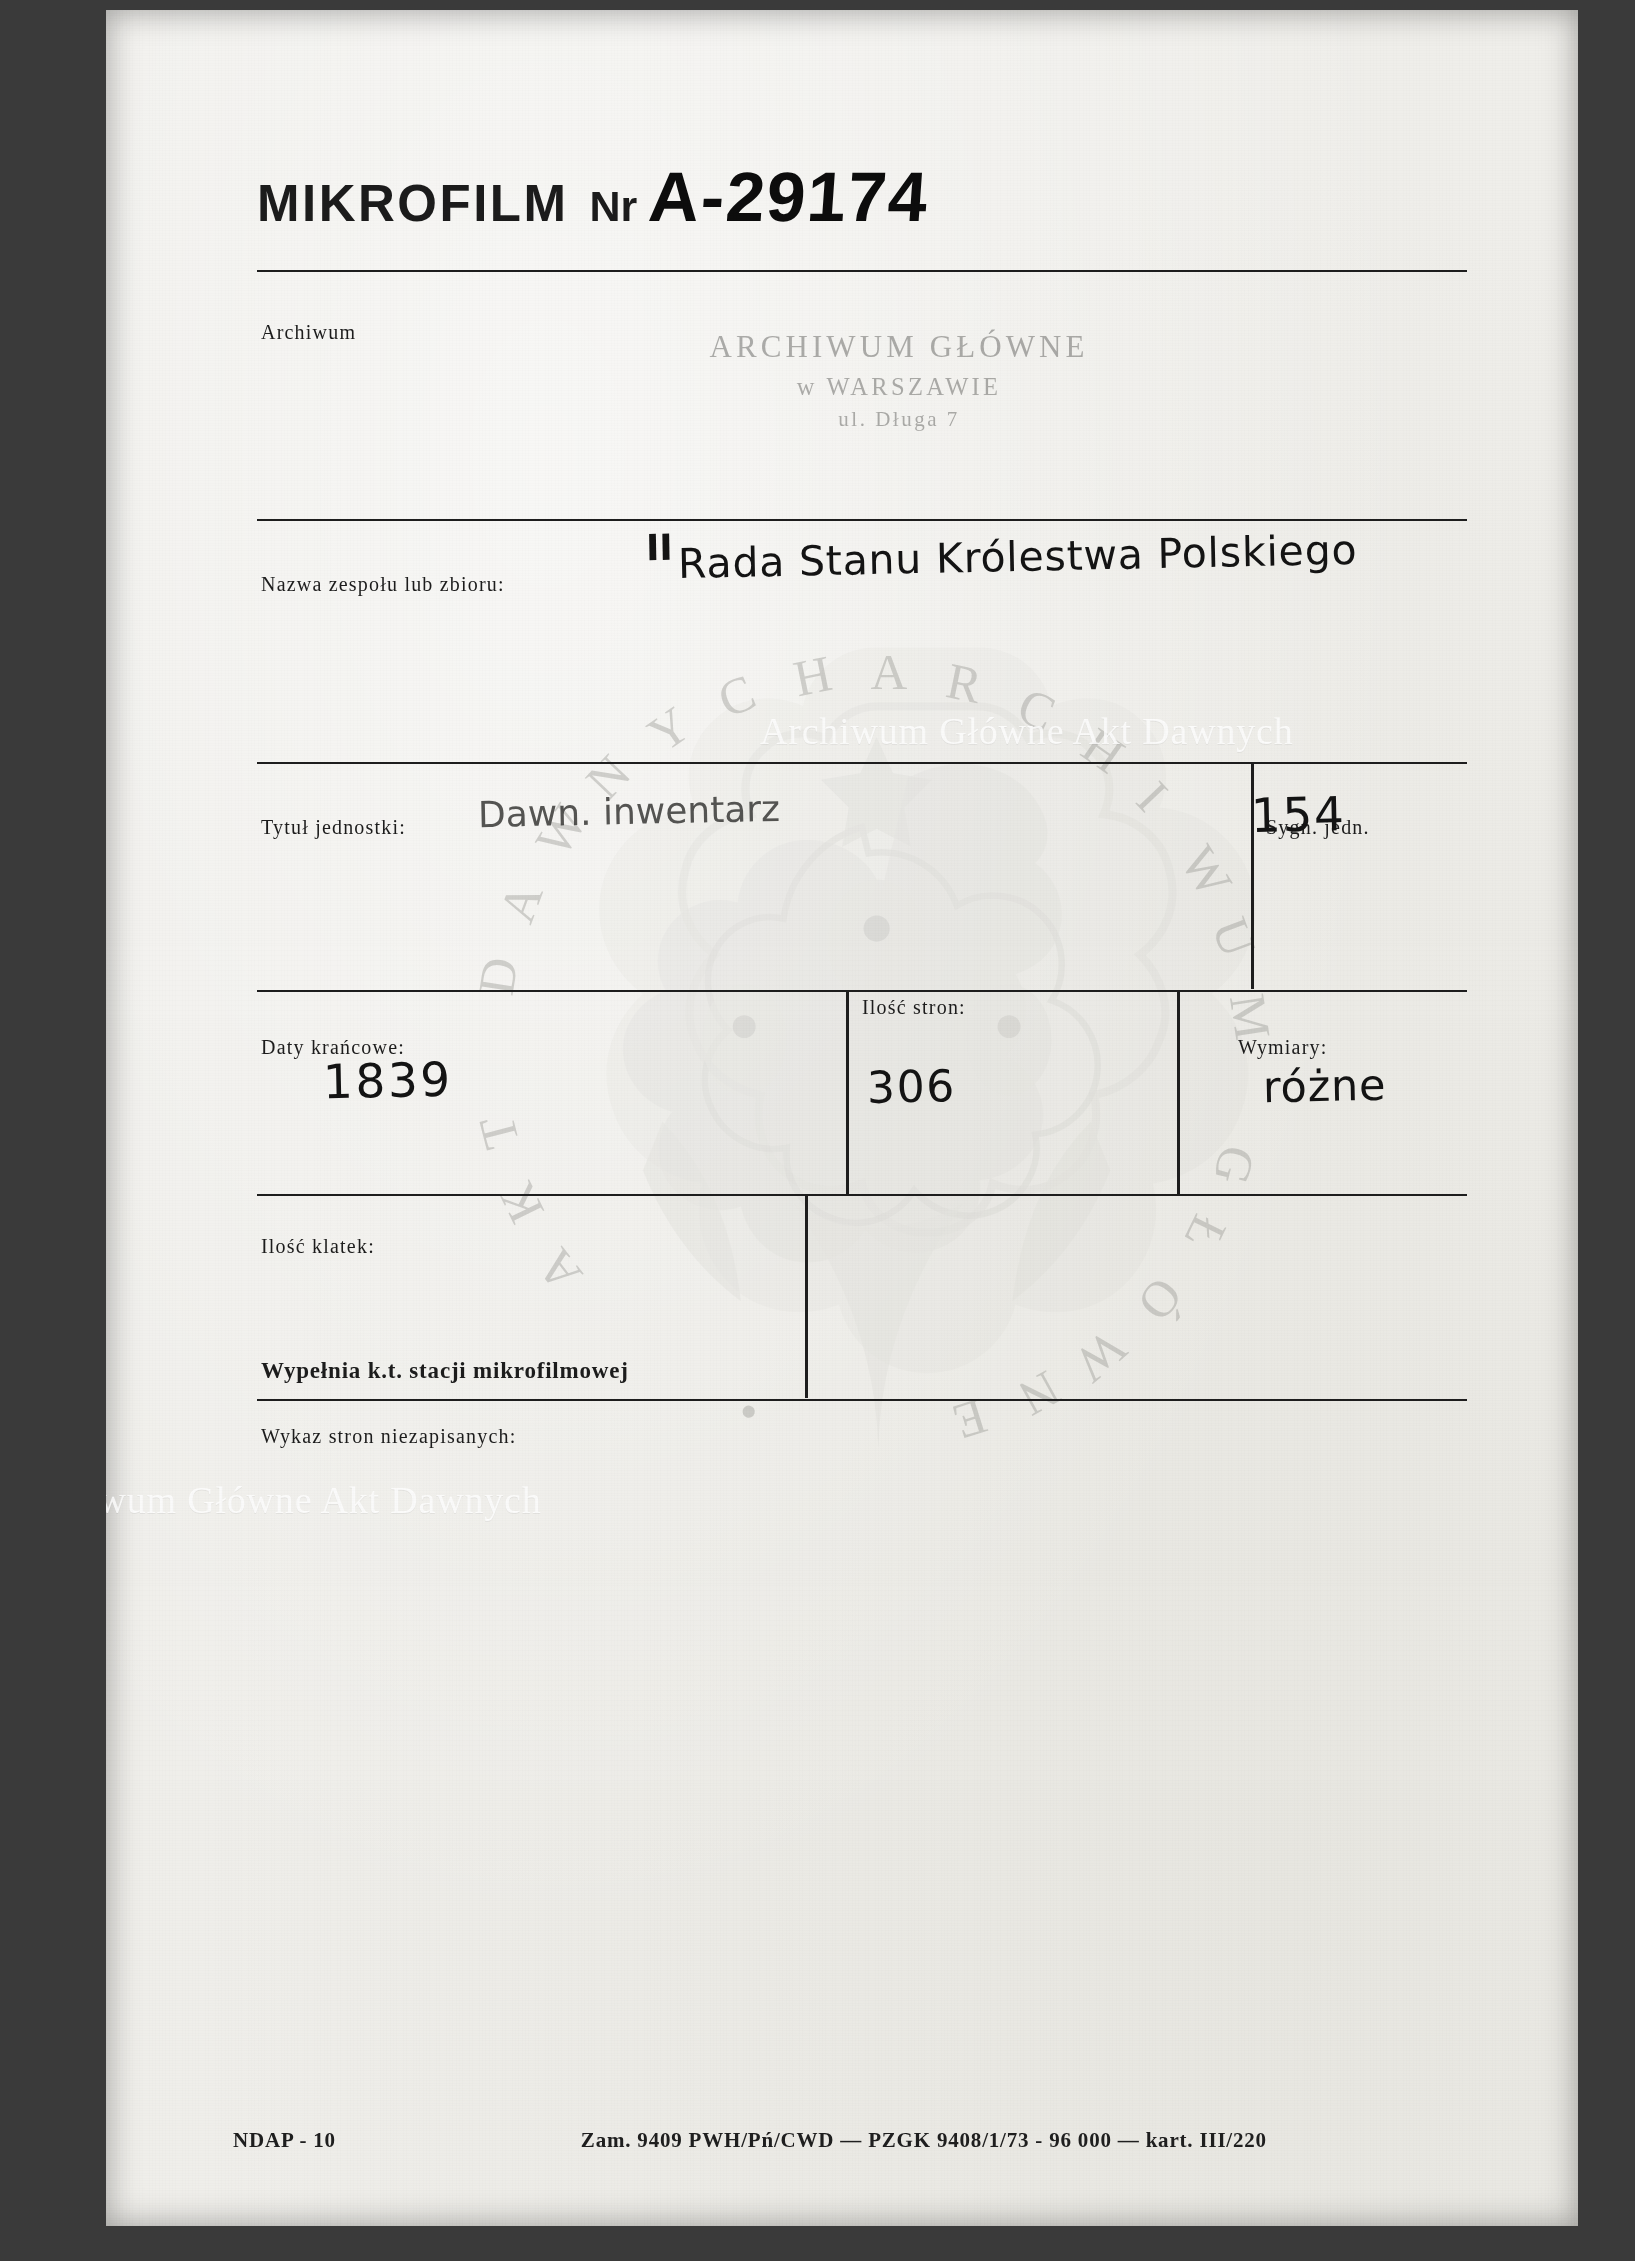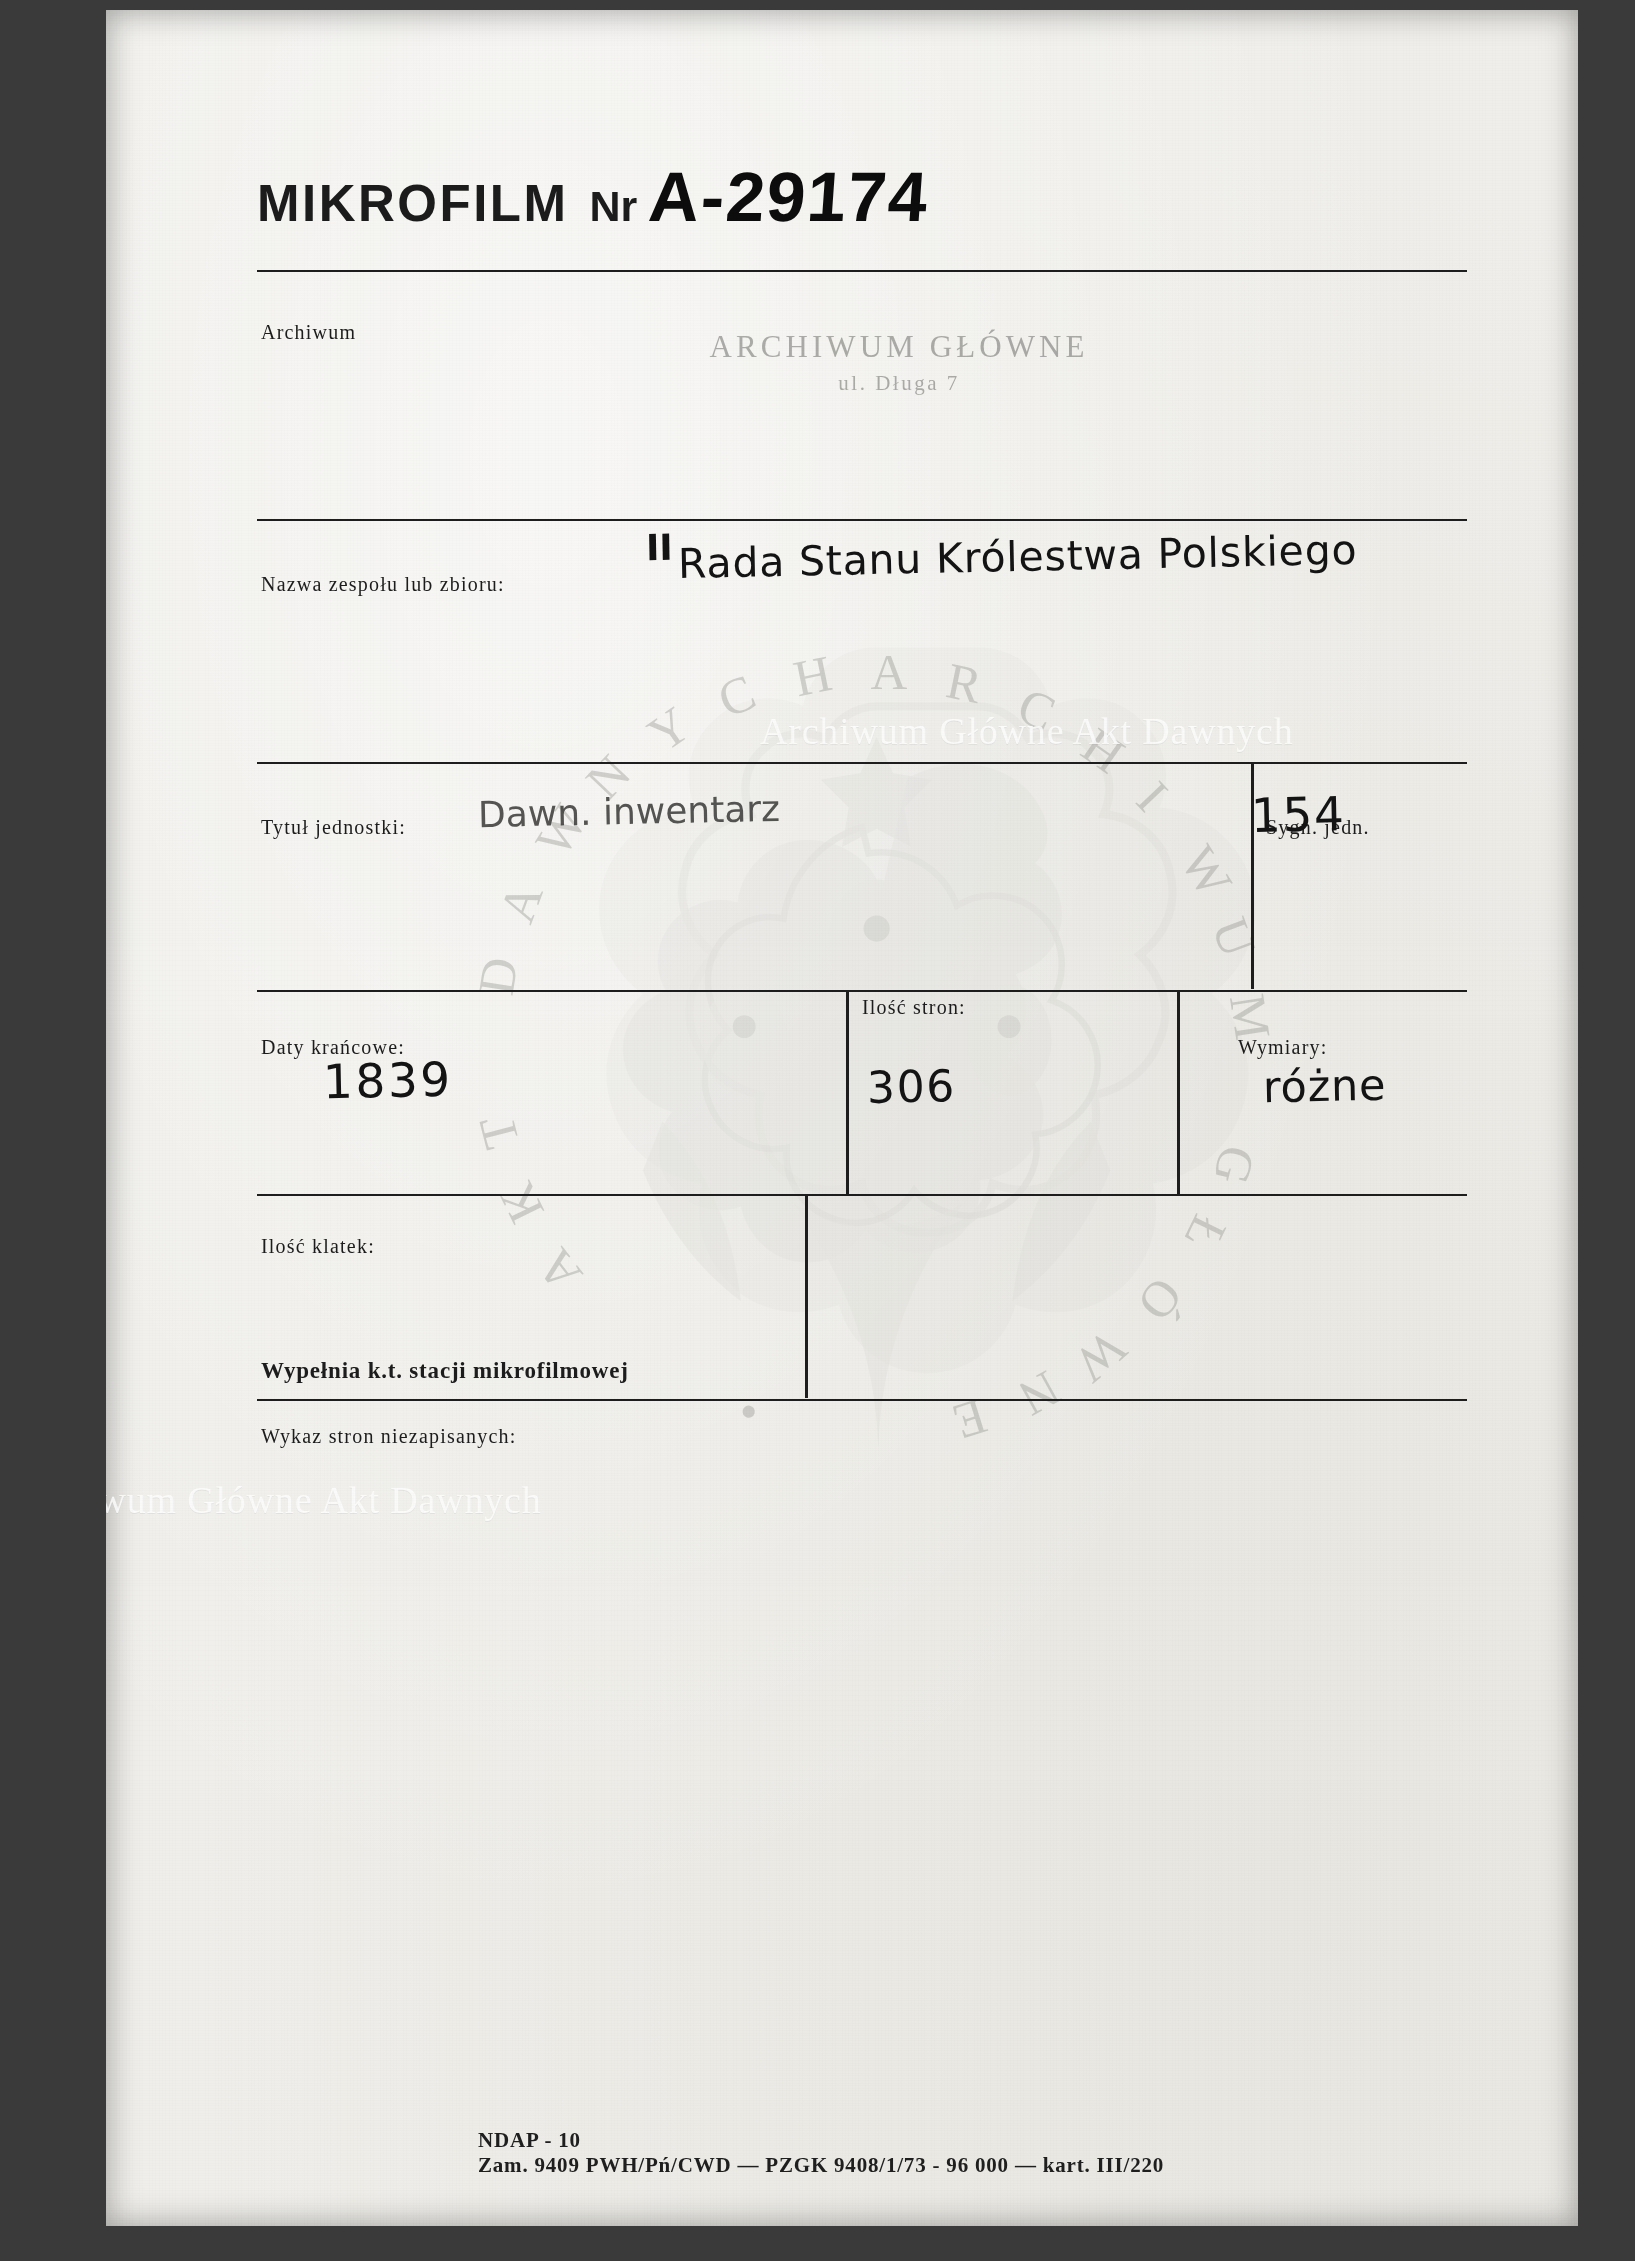--- a/index.html
+++ b/index.html
@@ -188,21 +188,20 @@
     position: absolute;
     left: 127px;
     top: 2118px;
     width: 1341px;
     display: flex;
     align-items: baseline;
     font-family: "Liberation Serif", serif;
     font-size: 21px;
     color: #1f1f1f;
     letter-spacing: 0.8px;
-    flex-direction: column;
   }
   .footer-left { font-weight: 700; }
   .footer-center { margin-left: 245px; font-weight: 700; }
 </style>
 </head>
 <body>
 
 <div class="scan-frame">
   <div class="card">
 
@@ -286,20 +285,21 @@
     <div class="lbl" style="left:1160px; top:806px;">Sygn. jedn.</div>
     <div class="lbl" style="left:155px; top:1026px;">Daty  krańcowe:</div>
     <div class="lbl" style="left:756px; top:986px;">Ilość stron:</div>
     <div class="lbl" style="left:1132px; top:1026px;">Wymiary:</div>
     <div class="lbl" style="left:155px; top:1225px;">Ilość klatek:</div>
     <div class="lbl lbl-sm" style="left:155px; top:1348px;font-weight:bold;">Wypełnia k.t. stacji mikrofilmowej</div>
     <div class="lbl" style="left:155px; top:1415px; font-weight:400;">Wykaz stron niezapisanych:</div>
 
     <div class="stamp">
       <div class="l1">ARCHIWUM  GŁÓWNE</div>
+      <div class="l3">w WARSZAWIE</div>
       <div class="l4">ul. Długa 7</div>
     </div>
 
     <div class="hand hand-prefix">II</div>
     <div class="hand hand-zespol">Rada Stanu Królestwa Polskiego</div>
     <div class="hand hand-tytul">Dawn. inwentarz</div>
     <div class="hand hand-sygn">154</div>
     <div class="hand hand-daty">1839</div>
     <div class="hand hand-stron">306</div>
     <div class="hand hand-wym">różne</div>

